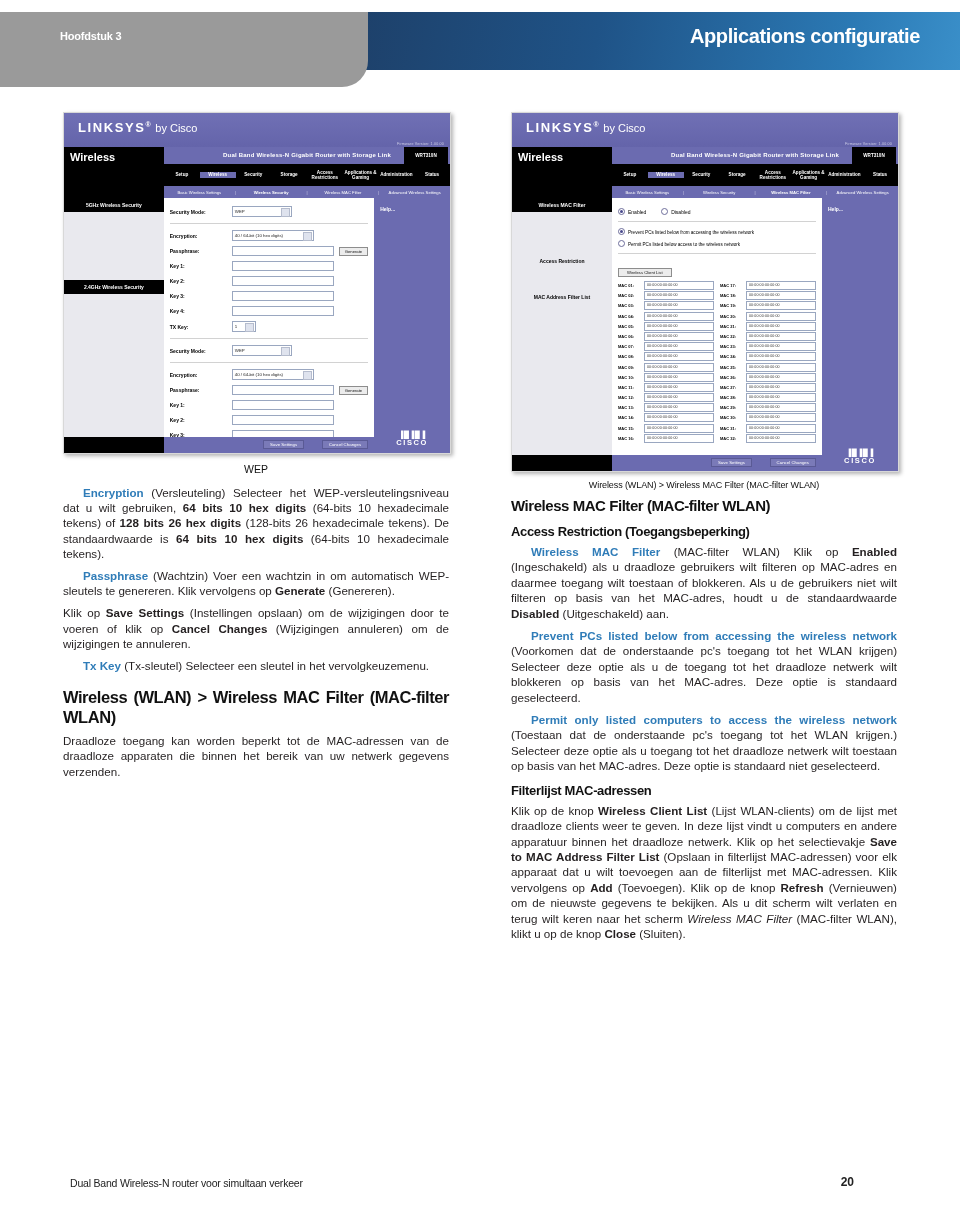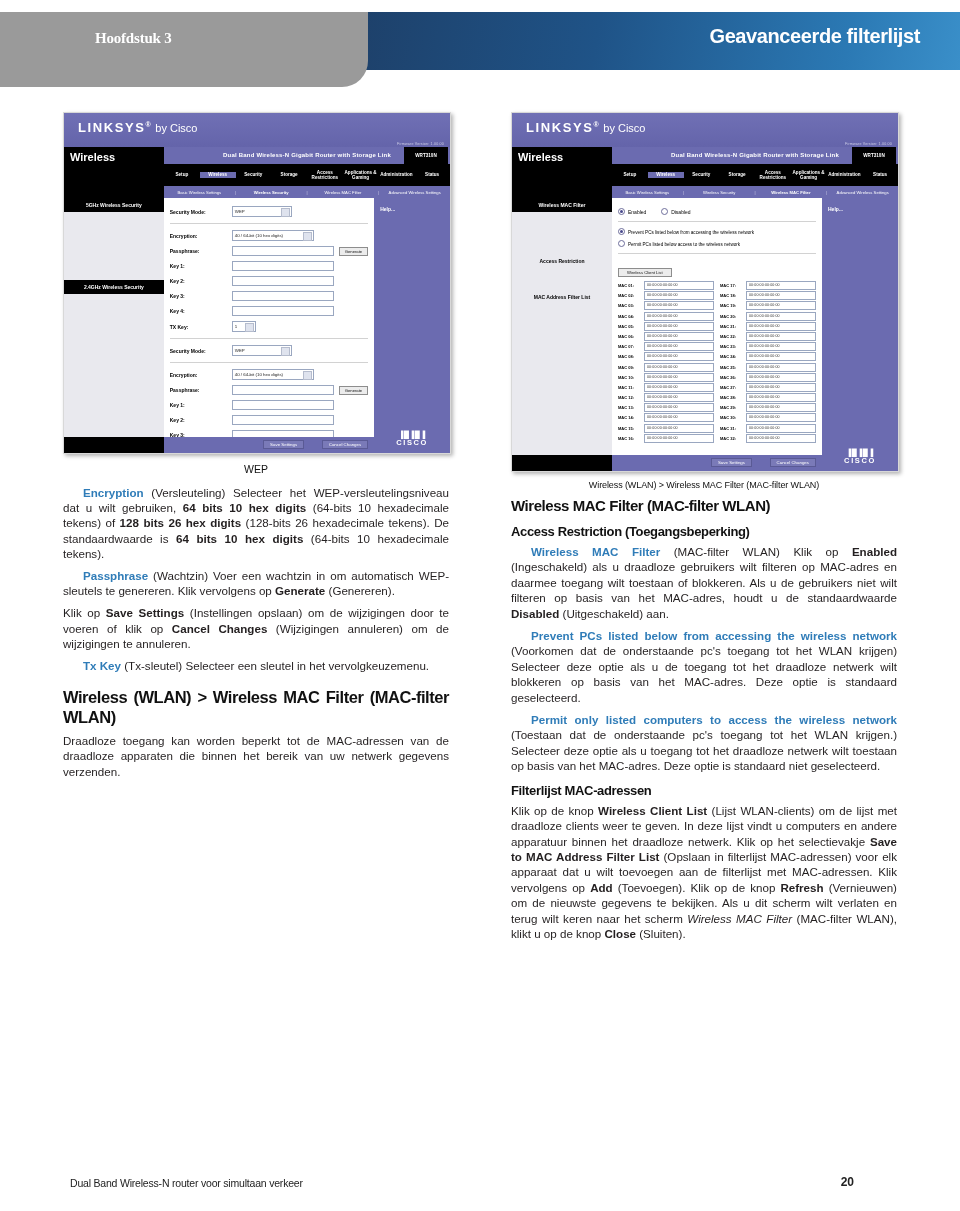--- a/index.html
+++ b/index.html
@@ -15,23 +15,22 @@
   .hdr-blue{
     position:absolute;left:0;top:12px;width:960px;height:58px;
     background:linear-gradient(100deg,#1d3557 0%,#1d3a60 28%,#1f5387 62%,#2b79b4 88%,#3a8fc9 100%);
   }
   .hdr-gray{
     position:absolute;left:0;top:12px;width:368px;height:75px;
     background:#9a9a9a;border-bottom-right-radius:26px;
   }
   .hdr-chapter{
     position:absolute;left:60px;top:30px;
-    color:#ffffff;font-size:15px;font-weight:bold;letter-spacing:-0.2px;
-    font-family:Liberation Serif, serif;
-    margin-left:35px;
+    color:#ffffff;font-size:11px;font-weight:bold;letter-spacing:-0.2px;
+    font-family:Liberation Sans, sans-serif;
   }
   .hdr-title{
     position:absolute;right:40px;top:25px;
     color:#ffffff;font-size:20px;font-weight:bold;letter-spacing:-0.4px;
     white-space:nowrap;
   }
 
   
   .col{position:absolute;width:386px;top:112px;}
   .col-left{left:63px;}
@@ -184,21 +183,21 @@
 </style>
 </head>
 <body>
 
 <div class="page">
 
   <div class="hdr">
     <div class="hdr-blue"></div>
     <div class="hdr-gray"></div>
     <div class="hdr-chapter">Hoofdstuk 3</div>
-    <div class="hdr-title">Geavanceerde filterlijst</div>
+    <div class="hdr-title">Applications configuratie</div>
   </div>
 
   <div class="col col-left">
 
     <div class="shot shot-l">
       <div class="rt-top">
         <div class="rt-logo">
           <span>LINKSYS</span><i>®</i><span class="by">by Cisco</span>
         </div>
         <div class="rt-fw">Firmware Version: 1.00.00</div>

